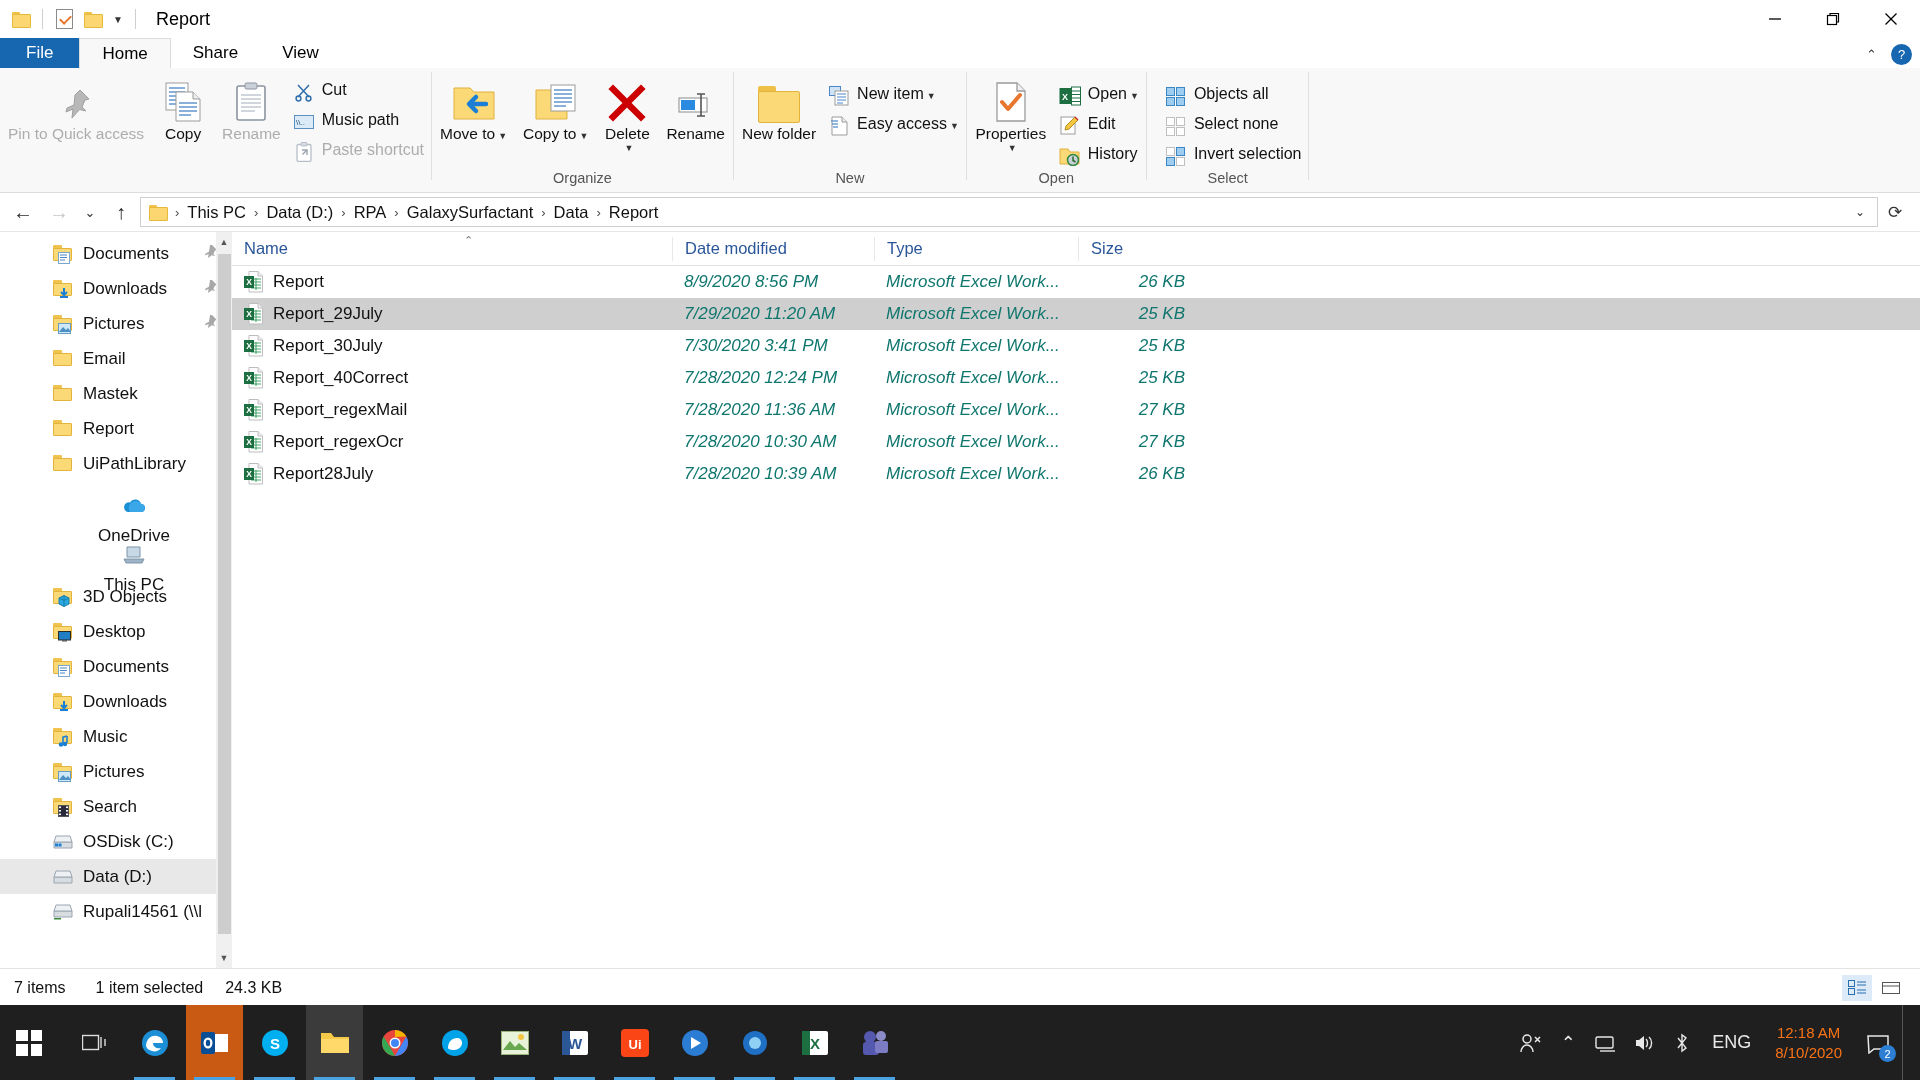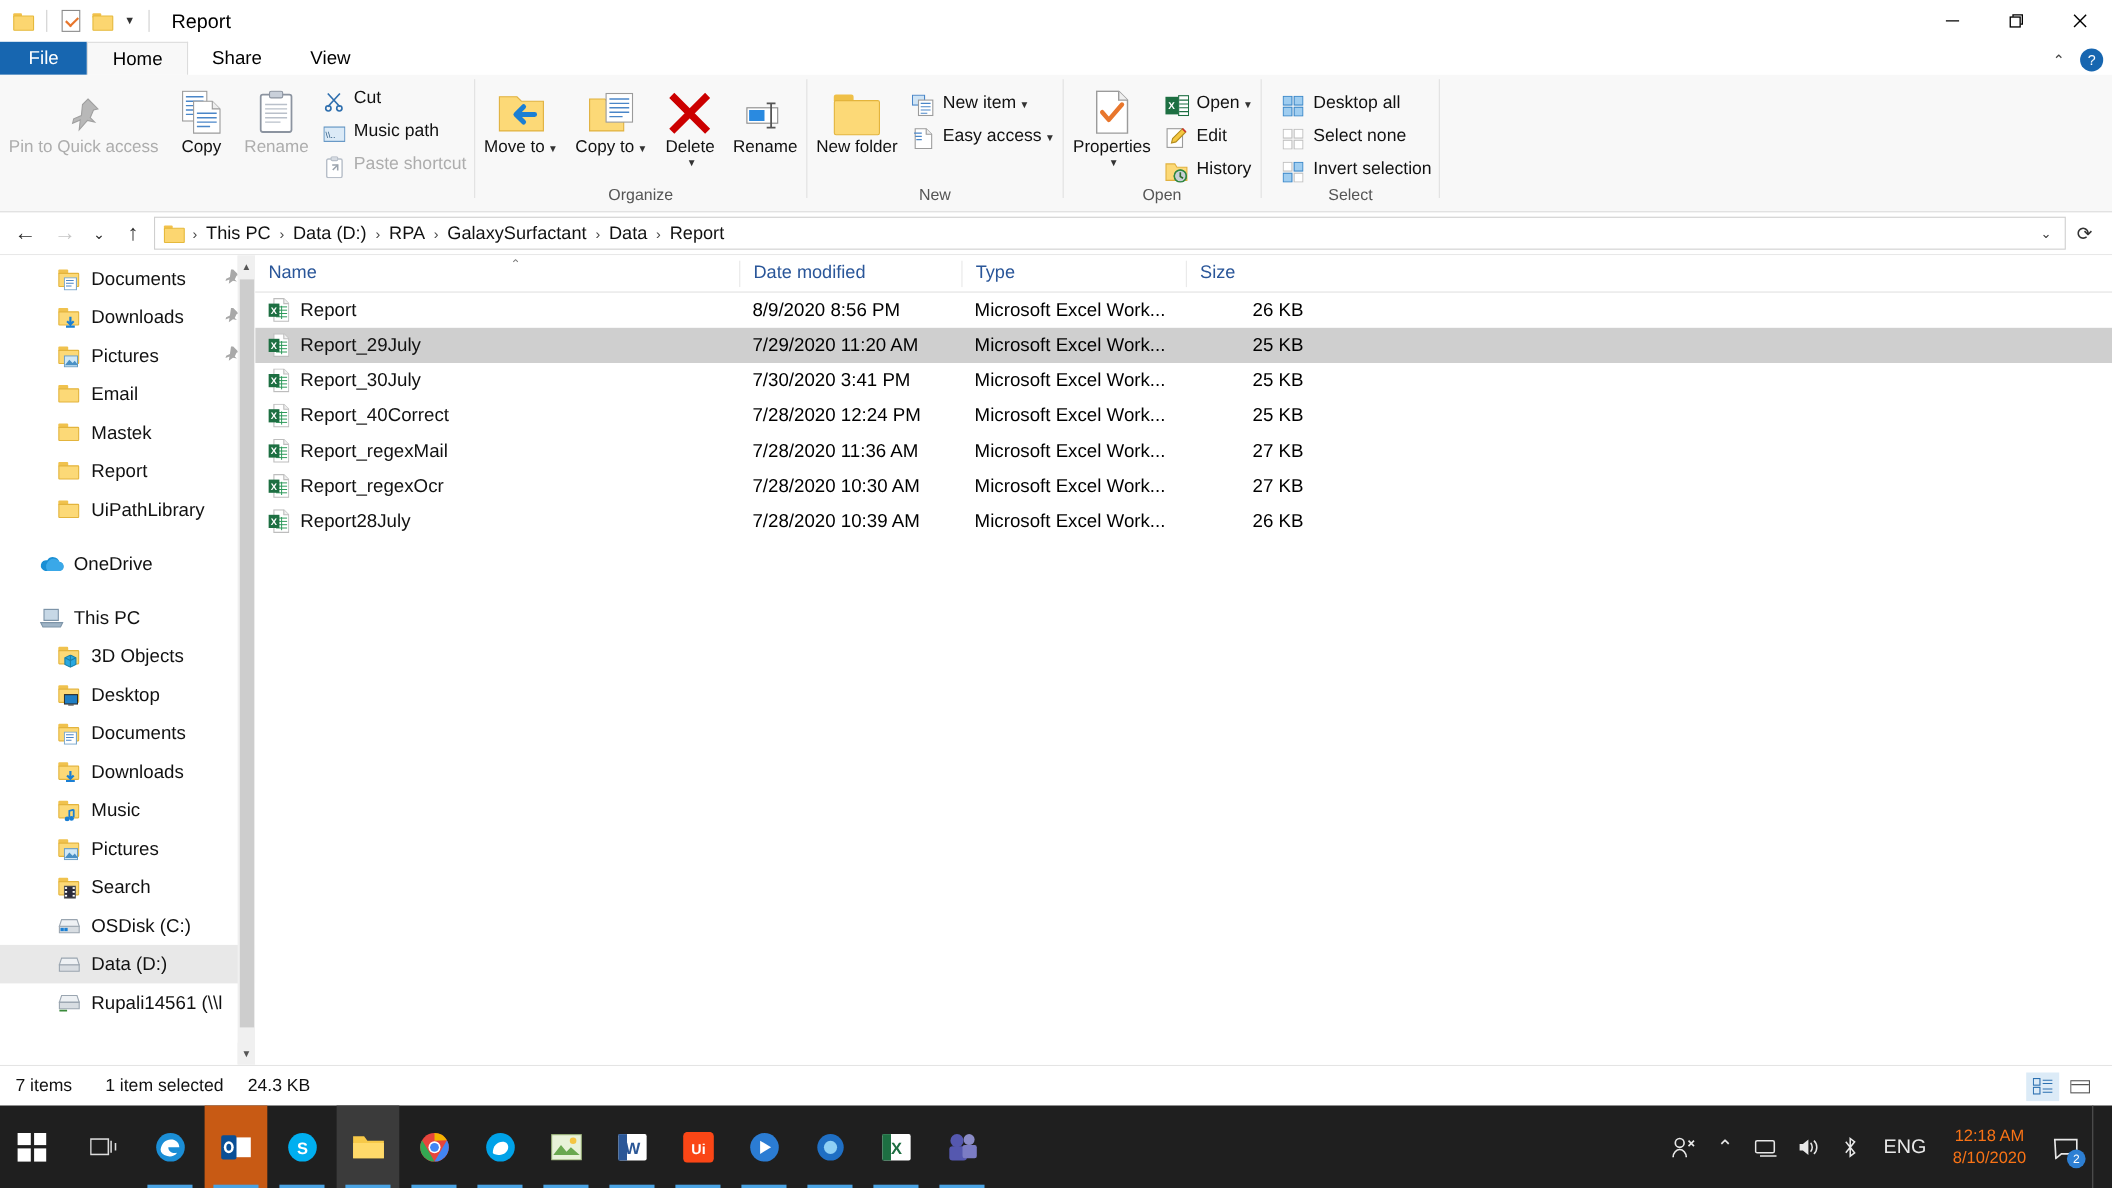--- a/index.html
+++ b/index.html
@@ -73,38 +73,38 @@
   .refresh { width:30px; height:30px; display:flex; align-items:center; justify-content:center; color:#333; font-size:17px; }
   .searchbox { width:320px; height:30px; border:1px solid #cfcfcf; display:flex; align-items:center; padding:0 8px; }
   .searchbox input { border:0; outline:0; width:100%; font-size:16.5px; color:#8a8a8a; font-family:inherit; background:transparent; }
   .search-ico { color:#2a6fb0; font-size:17px; }
 
   
   .body { display:flex; height:737px; border-top:1px solid #e6e6e6; }
   .navpane { width:232px; position:relative; overflow:hidden; background:#fff; }
   .navlist { padding-top:4px; }
   .nitem { height:35px; display:flex; align-items:center; font-size:17px; color:#111; padding-left:36px; gap:9px; position:relative; }
-  .nitem.l1 { padding-left:36px; }
+  .nitem.l1 { padding-left:36px;flex-direction:column; }
   .nitem.l2 { padding-left:52px; }
   .nitem.sel { background:#e8e8e8; }
   .nitem .pin { margin-left:auto; margin-right:14px; color:#9b9b9b; }
   .nicon { width:22px; height:20px; flex:0 0 22px; display:flex; align-items:center; justify-content:center; }
   .navscroll { position:absolute; right:0; top:0; width:16px; height:100%; background:#f0f0f0; }
   .navthumb { position:absolute; right:1px; top:22px; width:13px; height:680px; background:#cdcdcd; }
   .navarrow { position:absolute; right:0; width:16px; height:20px; display:flex; align-items:center; justify-content:center; font-size:9px; color:#555; background:#f0f0f0; }
 
   .filepane { flex:1; display:flex; flex-direction:column; background:#fff; }
   .colhead { height:34px; display:flex; align-items:center; border-bottom:1px solid #e2e2e2; font-size:16.5px; color:#2a5699; position:relative; }
   .colhead .ch { padding-left:12px; border-left:1px solid #e8e8e8; height:24px; display:flex; align-items:center; }
   .colhead .ch:first-child { border-left:0; }
   .sortmark { position:absolute; left:232px; top:2px; font-size:11px; color:#777; }
   .row { height:32px; display:flex; align-items:center; font-size:17px; color:#111; }
   .row.sel { background:#cfcfcf; }
   .cell-name { display:flex; align-items:center; gap:10px; padding-left:12px; }
-  .cell { padding-left:12px; color:#000000; }
+  .cell { padding-left:12px; color:#0f766e;font-style:italic; }
   .xl { width:19px; height:22px; position:relative; flex:0 0 19px; }
 
   
   .statusbar { height:38px; display:flex; align-items:center; border-top:1px solid #e2e2e2; font-size:16px; color:#111; padding-left:14px; gap:30px; background:#fff; }
   .viewbtns { margin-left:auto; display:flex; gap:4px; padding-right:14px; }
   .vbtn { width:30px; height:26px; display:flex; align-items:center; justify-content:center; }
   .vbtn.on { background:#dcebf7; }
 
   
   .taskbar { position:absolute; left:0; bottom:0; width:1920px; height:75px; background:#1f1f1f; display:flex; align-items:center; }
@@ -423,21 +423,21 @@
         <div class="smallcol" style="padding-top:6px">
           <div class="smallbtn">
             <span class="sic">
               <svg width="19" height="19" viewBox="0 0 19 19">
                   <rect x="0.5" y="0.5" width="8" height="8" fill="#9fcdf0" stroke="#3a87c8"></rect>
                   <rect x="10.5" y="0.5" width="8" height="8" fill="#9fcdf0" stroke="#3a87c8"></rect>
                   <rect x="0.5" y="10.5" width="8" height="8" fill="#9fcdf0" stroke="#3a87c8"></rect>
                   <rect x="10.5" y="10.5" width="8" height="8" fill="#9fcdf0" stroke="#3a87c8"></rect>
                 </svg>
             </span>
-            <span>Desktop all</span>
+            <span>Objects all</span>
           </div>
           <div class="smallbtn">
             <span class="sic">
               <svg width="19" height="19" viewBox="0 0 19 19">
                   <rect x="0.5" y="0.5" width="8" height="8" fill="#fff" stroke="#bfbfbf"></rect>
                   <rect x="10.5" y="0.5" width="8" height="8" fill="#fff" stroke="#bfbfbf"></rect>
                   <rect x="0.5" y="10.5" width="8" height="8" fill="#fff" stroke="#bfbfbf"></rect>
                   <rect x="10.5" y="10.5" width="8" height="8" fill="#fff" stroke="#bfbfbf"></rect>
                 </svg>
             </span>

